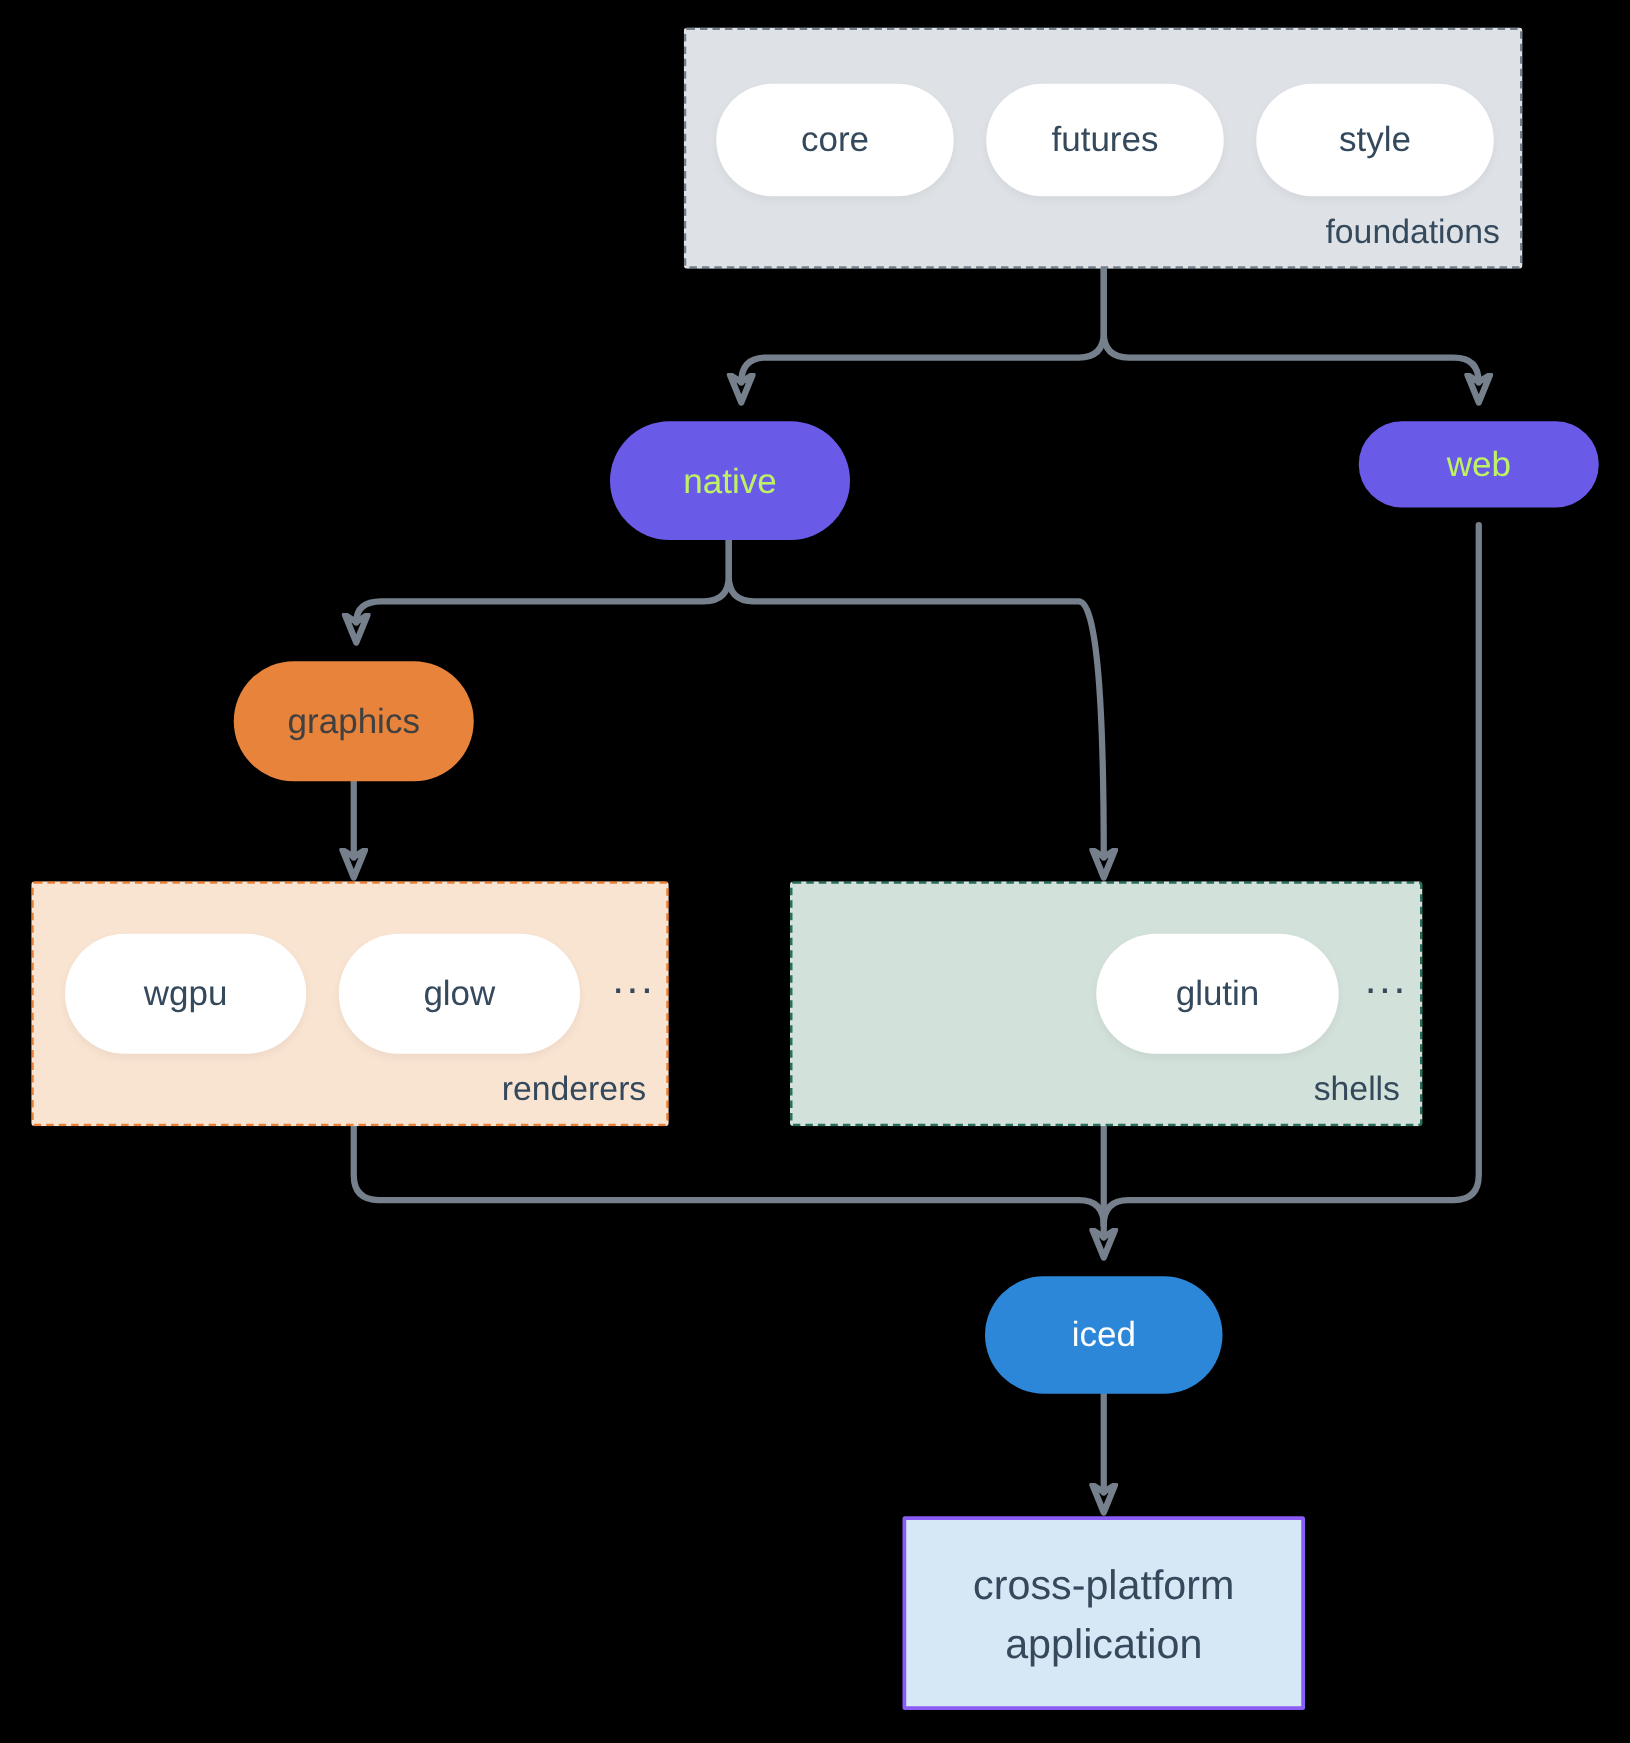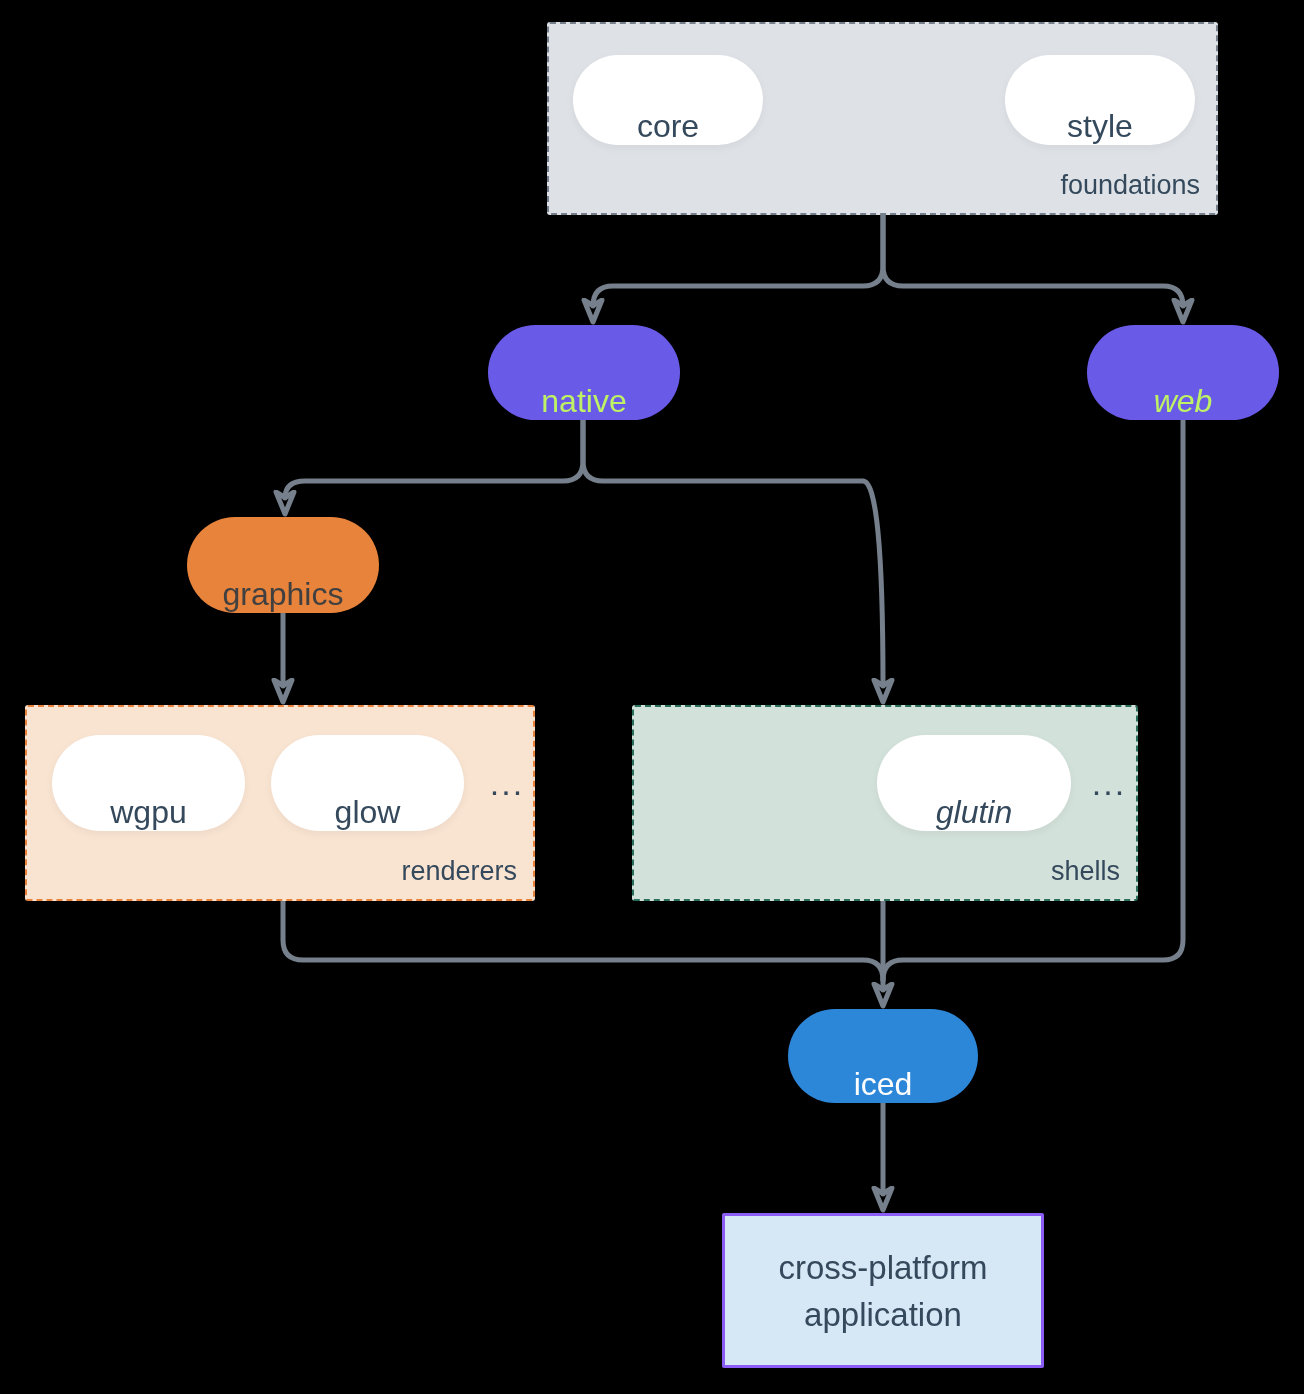--- a/index.html
+++ b/index.html
@@ -18,52 +18,53 @@
   .group-renderers{left:25px;top:705px;width:510px;height:196px;background:#F9E3D1;border-color:#E8833B;}
   .group-shells{left:632px;top:705px;width:506px;height:196px;background:#D2E1D9;border-color:#2A6E5C;}
 
   .group-label{
     position:absolute;right:16px;bottom:12px;
     font-size:27px;color:#35495C;z-index:3;
   }
 
   .pill{
     position:absolute;z-index:3;
-    display:flex;align-items:flex-end;justify-content:center;
+    display:flex;align-items:center;justify-content:center;
     border-radius:60px;
-    font-size:32px;
+    font-size:28px;
     box-sizing:border-box;
+    margin-top:12px;
   }
   .pill-white{background:#FFFFFF;color:#35495C;box-shadow:0 3px 8px rgba(0,0,0,0.05);}
   .pill-purple{background:#6A5AE8;color:#bef264;}
   .pill-orange{background:#E8833B;color:#404040;}
   .pill-blue{background:#2D87D8;color:#FFFFFF;}
 
   
   .p-core   {left:24px; top:31px; width:190px;height:90px;}
   .p-futures{left:240px;top:31px; width:190px;height:90px;}
   .p-style  {left:456px;top:31px; width:190px;height:90px;}
 
   
   .p-wgpu{left:25px; top:28px;width:193px;height:96px;}
   .p-glow{left:244px;top:28px;width:193px;height:96px;}
   
   .p-winit {left:22px; top:28px;width:194px;height:96px;}
-  .p-glutin{left:243px;top:28px;width:194px;height:96px;font-style:italic;}
+  .p-glutin{left:243px;top:28px;width:194px;height:96px;}
 
   .ellipsis{
     position:absolute;top:28px;height:96px;width:60px;
     display:flex;align-items:center;justify-content:center;
     font-size:34px;color:#35495C;z-index:3;letter-spacing:2px;
   }
   .ellipsis-renderers{left:450px;}
   .ellipsis-shells{left:445px;}
 
   .pill-native  {left:488px; top:325px; width:192px;height:95px;}
-  .pill-web     {left:1087px;top:325px; width:192px;height:95px;font-style:italic;}
+  .pill-web     {left:1087px;top:325px; width:192px;height:69px;}
   .pill-graphics{left:187px; top:517px; width:192px;height:96px;}
   .pill-iced    {left:788px; top:1009px;width:190px;height:94px;}
 
   .app-box{
     position:absolute;z-index:2;
     left:722px;top:1213px;width:322px;height:155px;
     background:#D6E7F6;border:3px solid #8b5cf6;border-radius:2px;
     box-sizing:border-box;
     display:flex;flex-direction:column;align-items:center;justify-content:center;
     color:#35495C;font-size:33px;line-height:47px;
@@ -87,20 +88,23 @@
     <path d="M283 612 L283 686" marker-end="url(#arrow)"></path>
     <path d="M283 900 L283 940 Q283 960 303 960 L863 960 Q883 960 883 980"></path>
     <path d="M1183 420 L1183 940 Q1183 960 1163 960 L903 960 Q883 960 883 980"></path>
     <path d="M883 900 L883 990" marker-end="url(#arrow)"></path>
     <path d="M883 1103 L883 1194" marker-end="url(#arrow)"></path>
   </svg>
 
   <div class="group group-foundations">
     <div class="pill pill-white p-core">
       <span>core</span>
+    </div>
+    <div class="pill pill-white p-futures">
+      <span>futures</span>
     </div>
     <div class="pill pill-white p-style">
       <span>style</span>
     </div>
     <div class="group-label">foundations</div>
   </div>
 
   <div class="pill pill-purple pill-native">
     <span>native</span>
   </div>

